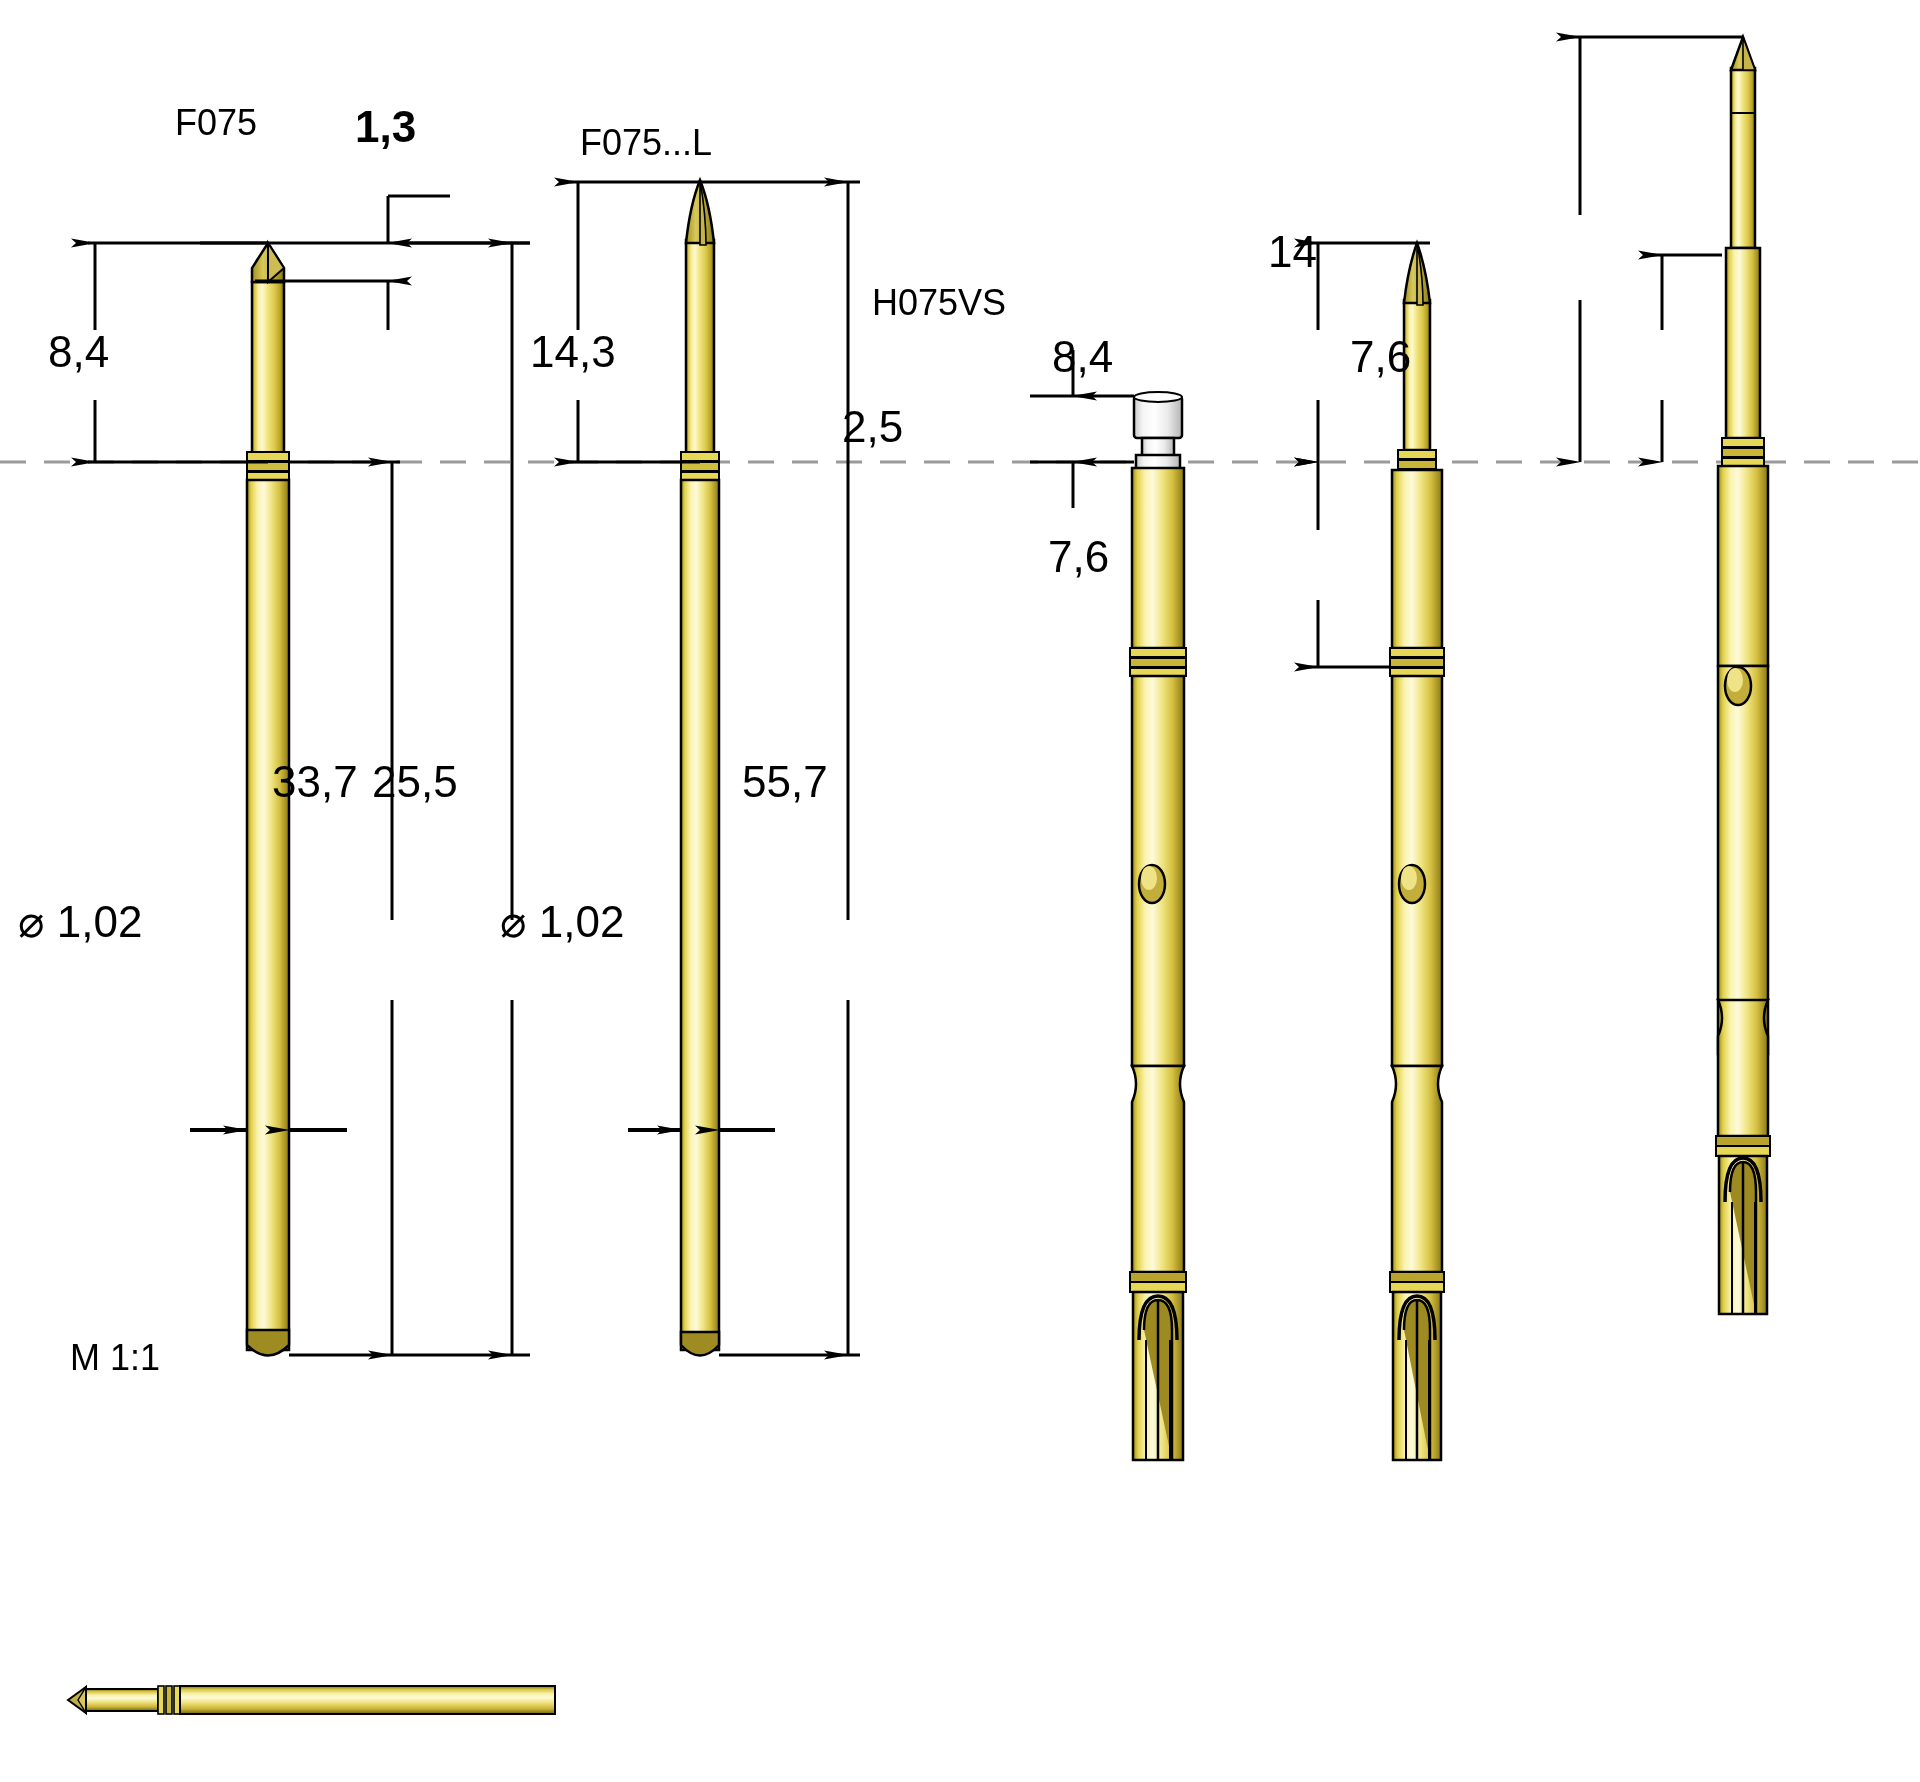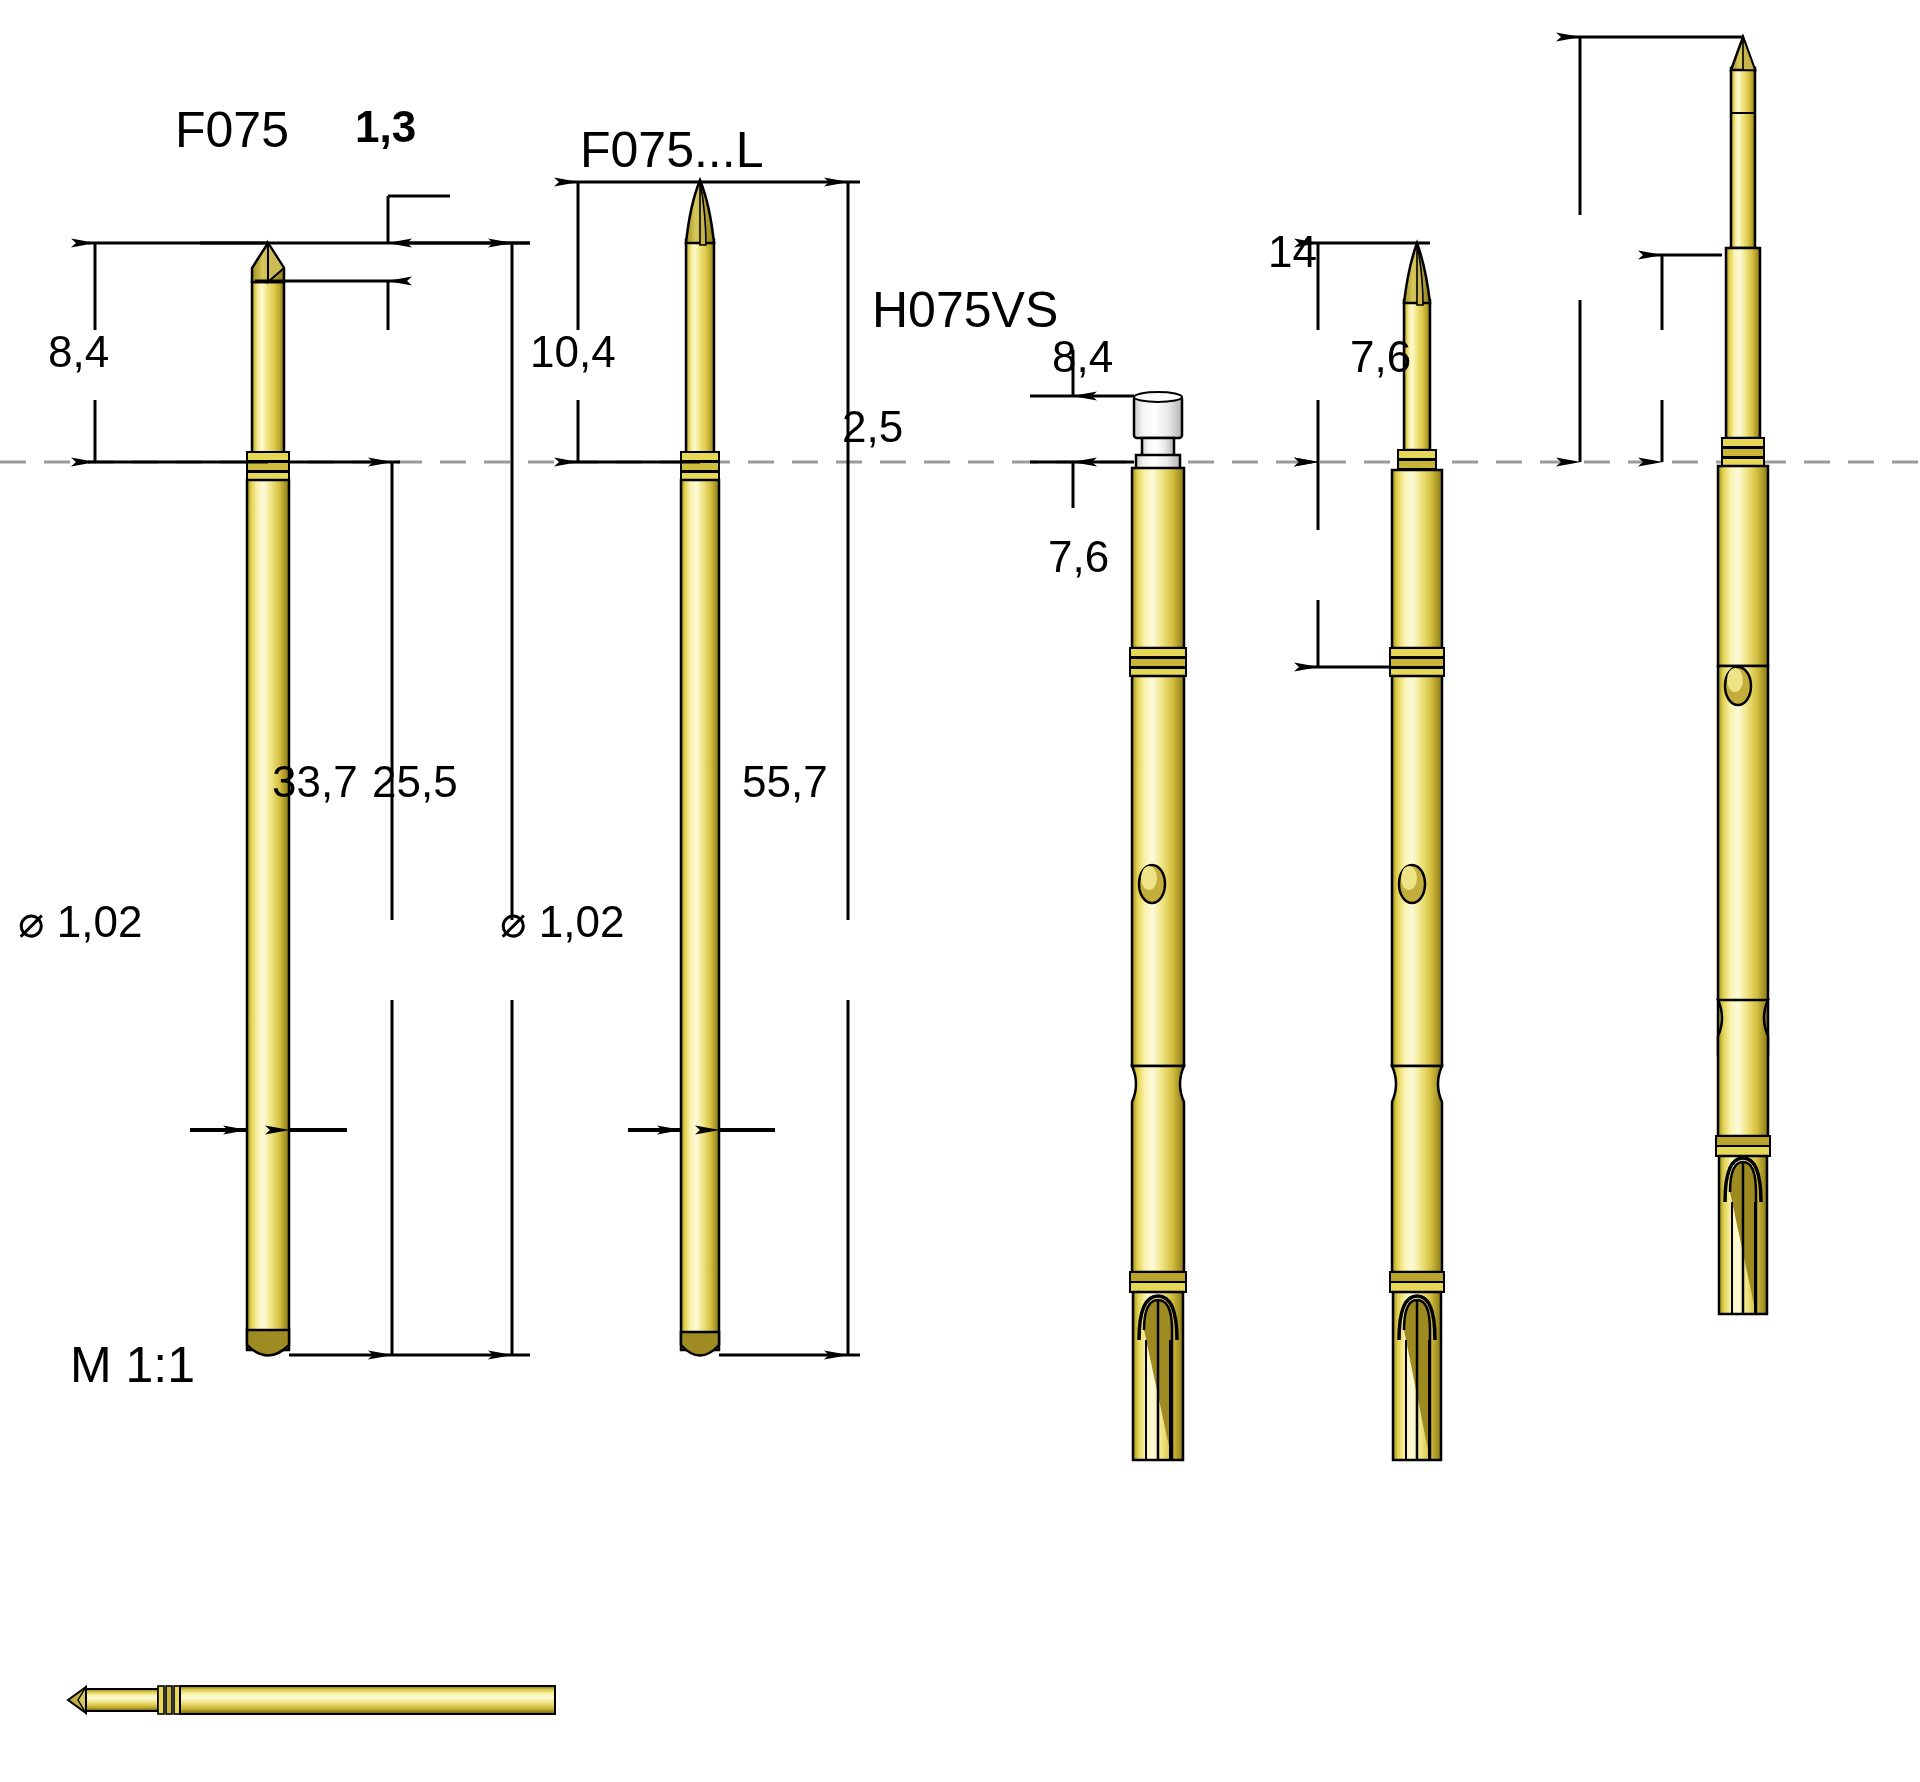--- a/index.html
+++ b/index.html
@@ -1,21 +1,21 @@
 <!DOCTYPE html>
 <html><head>
 <meta charset="utf-8">
 <style>
   html,body{margin:0;padding:0;background:#ffffff;}
   body{width:1920px;height:1782px;position:relative;overflow:hidden;
        font-family:"Liberation Sans", sans-serif;color:#000;}
   #stage{position:absolute;inset:0;}
   svg{position:absolute;left:0;top:0;}
   .lbl{position:absolute;font-size:44px;color:#000;white-space:nowrap;line-height:1;}
-  .lbl.big{font-size:50px;}
+  .lbl.big{font-size:36px;}
 </style>
 </head>
 <body>
 
 <div id="stage">
 
   <svg width="1920" height="1782" viewBox="0 0 1920 1782">
     <defs>
 
       <linearGradient id="goldV" x1="0" y1="0" x2="1" y2="0">
@@ -286,21 +286,21 @@
   <div class="lbl big" style="left:175px;top:105px;">F075</div>
   <div class="lbl big" style="left:580px;top:105px;margin-top:20px;">F075...L</div>
   <div class="lbl big" style="left:872px;top:285px;">H075VS</div>
 
   <div class="lbl" style="left:48px;top:330px;">8,4</div>
   <div class="lbl" style="left:355px;top:105px;font-weight:bold;">1,3</div>
   <div class="lbl" style="left:272px;top:760px;">33,7</div>
   <div class="lbl" style="left:372px;top:760px;">25,5</div>
   <div class="lbl" style="left:18px;top:900px;">⌀ 1,02</div>
 
-  <div class="lbl" style="left:530px;top:330px;">10,4</div>
+  <div class="lbl" style="left:530px;top:330px;">14,3</div>
   <div class="lbl" style="left:742px;top:760px;">55,7</div>
   <div class="lbl" style="left:500px;top:900px;">⌀ 1,02</div>
 
   <div class="lbl" style="left:842px;top:405px;">2,5</div>
 
   <div class="lbl" style="left:1052px;top:335px;">8,4</div>
   <div class="lbl" style="left:1048px;top:535px;">7,6</div>
 
   <div class="lbl" style="left:1268px;top:230px;">14</div>
   <div class="lbl" style="left:1350px;top:335px;">7,6</div>

